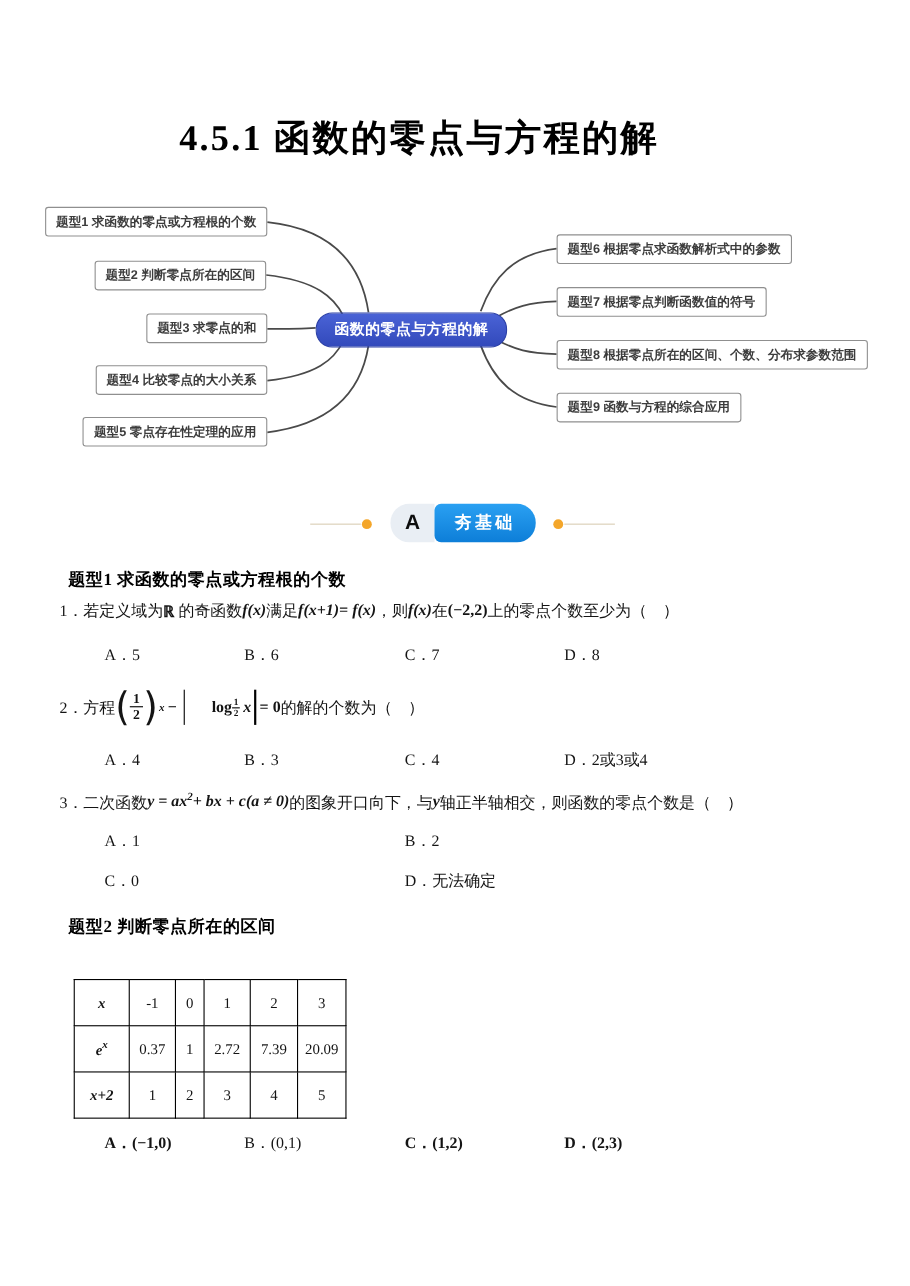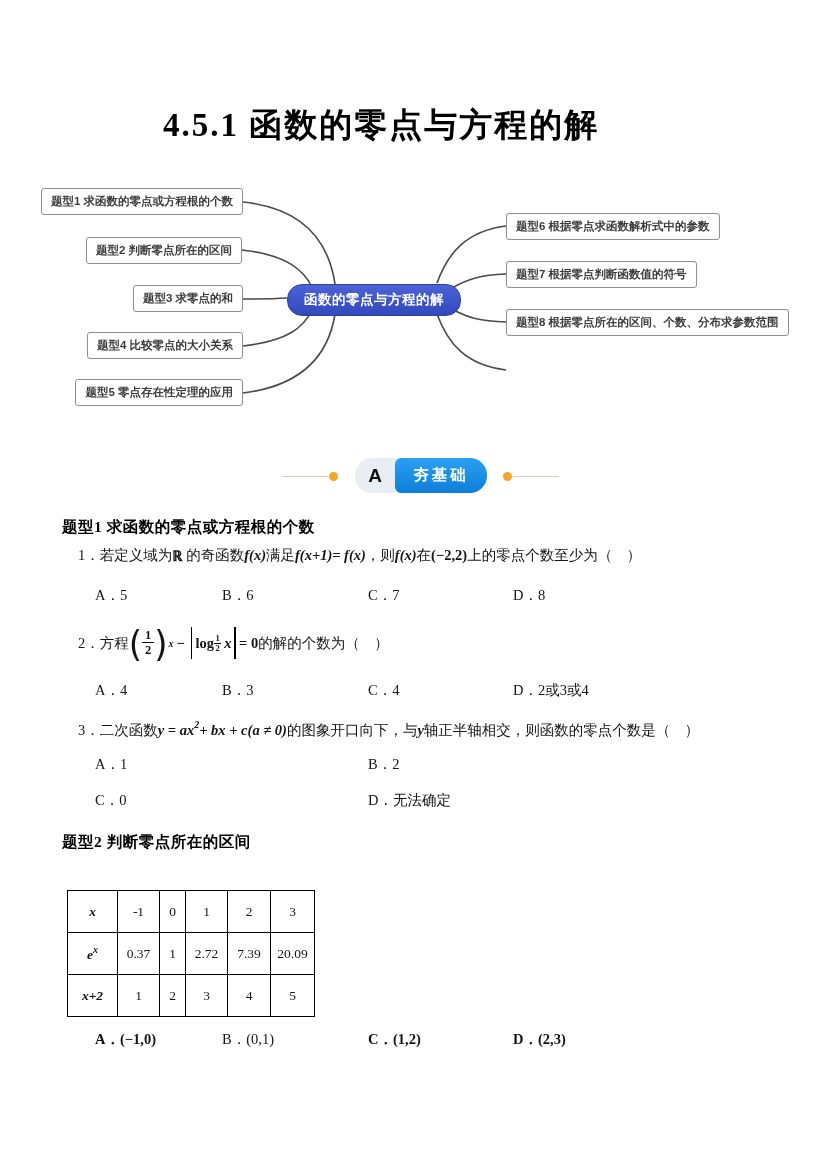--- a/index.html
+++ b/index.html
@@ -27,39 +27,39 @@
   .badge-dot { position:absolute; top:14px; width:9px; height:9px; border-radius:50%; background:#f4a62a; }
   .badge { position:absolute; left:355px; top:0; height:35px; display:flex; border-radius:17px; }
   .badge-a { background:#e9eef4; border-radius:17px 0 0 17px; width:40px; display:flex; align-items:center;
     justify-content:center; font-family:"Liberation Sans", sans-serif; font-weight:bold; font-size:19px; color:#0d0d0d; }
   .badge-label { background:linear-gradient(180deg,#2aa0f2,#0d7ed8); border-radius:6px 17px 17px 6px; width:92px;
     display:flex; align-items:center; justify-content:center; color:#fff; font-family:"Liberation Sans", sans-serif;
     font-weight:bold; font-size:15.5px; letter-spacing:3px; }
 
   
   .tx-heading { position:absolute; left:62px; font-size:15.5px; font-weight:bold; color:#000; letter-spacing:0.5px; }
-  .qline { position:absolute; left:78px; font-size:14.5px; color:#141414; white-space:nowrap;text-align:center; }
+  .qline { position:absolute; left:54px; font-size:14.5px; color:#141414; white-space:nowrap;text-align:center; }
   .qline .seg { vertical-align:middle; }
   .math { font-family:"Liberation Serif", serif; font-style:italic; font-weight:bold; }
   .mnum { font-family:"Liberation Serif", serif; font-weight:bold; font-style:normal; }
   sup.math { font-size:10px; vertical-align:6px; }
   .opt-row { position:absolute; font-size:14.5px; color:#141414; }
   .opt { position:absolute; white-space:nowrap; }
   .opt-a { left:95px; } .opt-b { left:222px; } .opt-c { left:368px; } .opt-d { left:513px; }
   .opt-col2 { left:368px; }
 
   
   .frac { display:inline-flex; flex-direction:column; align-items:center; line-height:1.05;
     font-size:12.5px; vertical-align:middle; font-weight:bold; font-family:"Liberation Serif", serif; }
   .frac .fnum { border-bottom:1.4px solid #000; padding:0 3px 0px; }
   .frac .fden { padding-top:1px; }
   .bigp { display:inline-block; font-size:34px; font-weight:400; line-height:30px; vertical-align:middle;
     font-family:"DejaVu Sans", sans-serif; transform:scaleY(1.05); }
   .absbar { display:inline-block; width:1.6px; height:32px; background:#000; vertical-align:middle; margin:0 3px; }
-  .logword { font-family:"Liberation Serif", serif; font-weight:bold; }
+  .logword { font-family:"Liberation Serif", serif; font-weight:bold;margin-left:21px; }
   .subfrac { display:inline-flex; flex-direction:column; align-items:center; font-size:8.5px; line-height:1;
     vertical-align:-12px; font-weight:bold; font-family:"Liberation Serif", serif; }
   .subfrac .fnum { border-bottom:1px solid #000; padding:0 1.5px; }
 
   
   #data-table { position:absolute; left:67px; top:890px; border-collapse:collapse; }
   #data-table td { border:1.6px solid #000; text-align:center; font-size:13.5px; color:#141414;
     font-family:"Liberation Serif", serif; }
   #data-table tr { height:42px; }
   .tc0 { width:50px; } .tc1 { width:42px; } .tc2 { width:26px; } .tc3 { width:42px; } .tc4 { width:43px; } .tc5 { width:44px; }
@@ -86,20 +86,21 @@
       </g>
     </svg>
     <div class="mm-box" style="right:584px; top:13px;">题型1 求函数的零点或方程根的个数</div>
     <div class="mm-box" style="right:585px; top:62px;">题型2 判断零点所在的区间</div>
     <div class="mm-box" style="right:584px; top:110px;">题型3 求零点的和</div>
     <div class="mm-box" style="right:584px; top:157px;">题型4 比较零点的大小关系</div>
     <div class="mm-box" style="right:584px; top:204px;">题型5 零点存在性定理的应用</div>
     <div class="mm-box" style="left:506px; top:38px;">题型6 根据零点求函数解析式中的参数</div>
     <div class="mm-box" style="left:506px; top:86px;">题型7 根据零点判断函数值的符号</div>
     <div class="mm-box" style="left:506px; top:134px;">题型8 根据零点所在的区间、个数、分布求参数范围</div>
+    <div class="mm-box" style="left:506px; top:182px;">题型9 函数与方程的综合应用</div>
     <div class="mm-center">函数的零点与方程的解</div>
   </div>
 
   <div class="badge-row">
     <div class="badge-line" style="left:282px;"></div>
     <div class="badge-dot" style="left:329px;"></div>
     <div class="badge">
       <div class="badge-a">A</div>
       <div class="badge-label">夯基础</div>
     </div>

